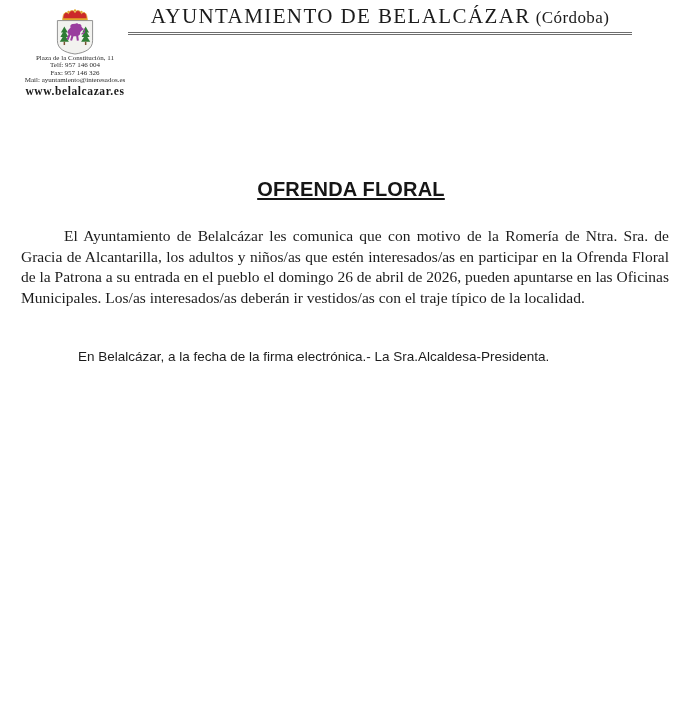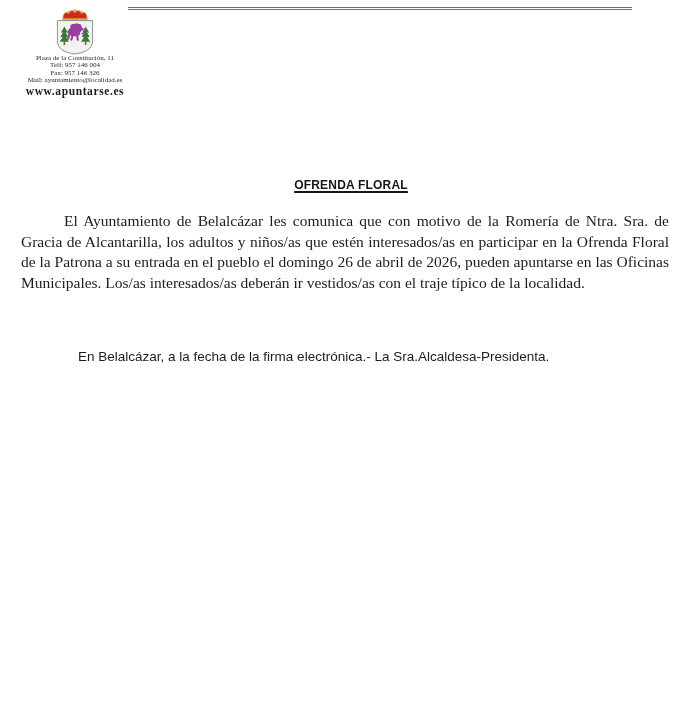--- a/index.html
+++ b/index.html
@@ -68,32 +68,32 @@
   }
 
   
   .doc-title {
     position: absolute;
     top: 178px;
     left: 0;
     width: 690px;
     text-align: center;
     font-family: "Liberation Sans", sans-serif;
-    font-size: 12px;
+    font-size: 20px;
     font-weight: 700;
     letter-spacing: 0.2px;
     text-decoration: underline;
     text-decoration-thickness: 1.5px;
     text-underline-offset: 2px;
     color: #161616;
     padding-left: 12px;
   }
   .body-par {
     position: absolute;
-    top: 211px;
+    top: 226px;
     left: 21px;
     width: 648px;
     font-family: "Liberation Serif", serif;
     font-size: 15.5px;
     line-height: 20.5px;
     text-align: justify;
     text-indent: 43px;
     color: #1c1c1c;
   }
   .closing-line {
@@ -146,25 +146,26 @@
         </g>
 
         <g>
           <path d="M24.2 17 c-1.9 .4 -2.7 2.2 -2 3.7 l-2.4 2.6 c-1.3 1.4 -1.2 3.2 .2 4.4 l-2.1 5.9 2.1 .7 2 -5.2 1.1 .5 -1.4 4.8 2.1 .6 1.6 -5 2.9 .1 .7 5 2.2 -.3 -.7 -5.1 c1.6 -.6 2.4 -2.1 2.1 -3.8 l1.7 -2 c1.2 .1 2 -1.3 1.3 -2.2 l-1.6 -1.9 c.2 -1.8 -1.3 -3.1 -3 -2.7 c-.9 -1.3 -2.7 -1.5 -3.7 -.4 z" fill="#993d9e"></path>
           <path d="M34.5 27.5 c2.6 -.4 3.6 -3.1 2.2 -5.2" fill="none" stroke-width="1.4" stroke-linecap="round" stroke="#993d9e"></path>
         </g>
       </svg>
       <div class="contact-line">Plaza de la Constitución, 11</div>
       <div class="contact-line">Telf: 957 146 004</div>
       <div class="contact-line">Fax: 957 146 326</div>
-      <div class="contact-line">Mail: ayuntamiento@localidad.es</div>
-      <div class="website-line">www.apuntarse.es</div>
+      <div class="contact-line">Mail: ayuntamiento@interesados.es</div>
+      <div class="website-line">www.belalcazar.es</div>
     </div>
 
     <div class="title-block">
+      <h1 class="main-title"><span>AYUNTAMIENTO DE BELALCÁZAR</span><span class="title-suffix">(Córdoba)</span></h1>
       <div class="double-rule"></div>
     </div>
 
   </header>
 
   <main>
     <h2 class="doc-title">OFRENDA FLORAL</h2>
     <p class="body-par">El Ayuntamiento de Belalcázar les comunica que con motivo de la Romería de Ntra. Sra. de Gracia de Alcantarilla, los adultos y niños/as que estén interesados/as en participar en la Ofrenda Floral de la Patrona a su entrada en el pueblo el domingo 26 de abril de 2026, pueden apuntarse en las Oficinas Municipales. Los/as interesados/as deberán ir vestidos/as con el traje típico de la localidad.</p>
     <p class="closing-line">En Belalcázar, a la fecha de la firma electrónica.- La Sra.Alcaldesa-Presidenta.</p>
   </main>

